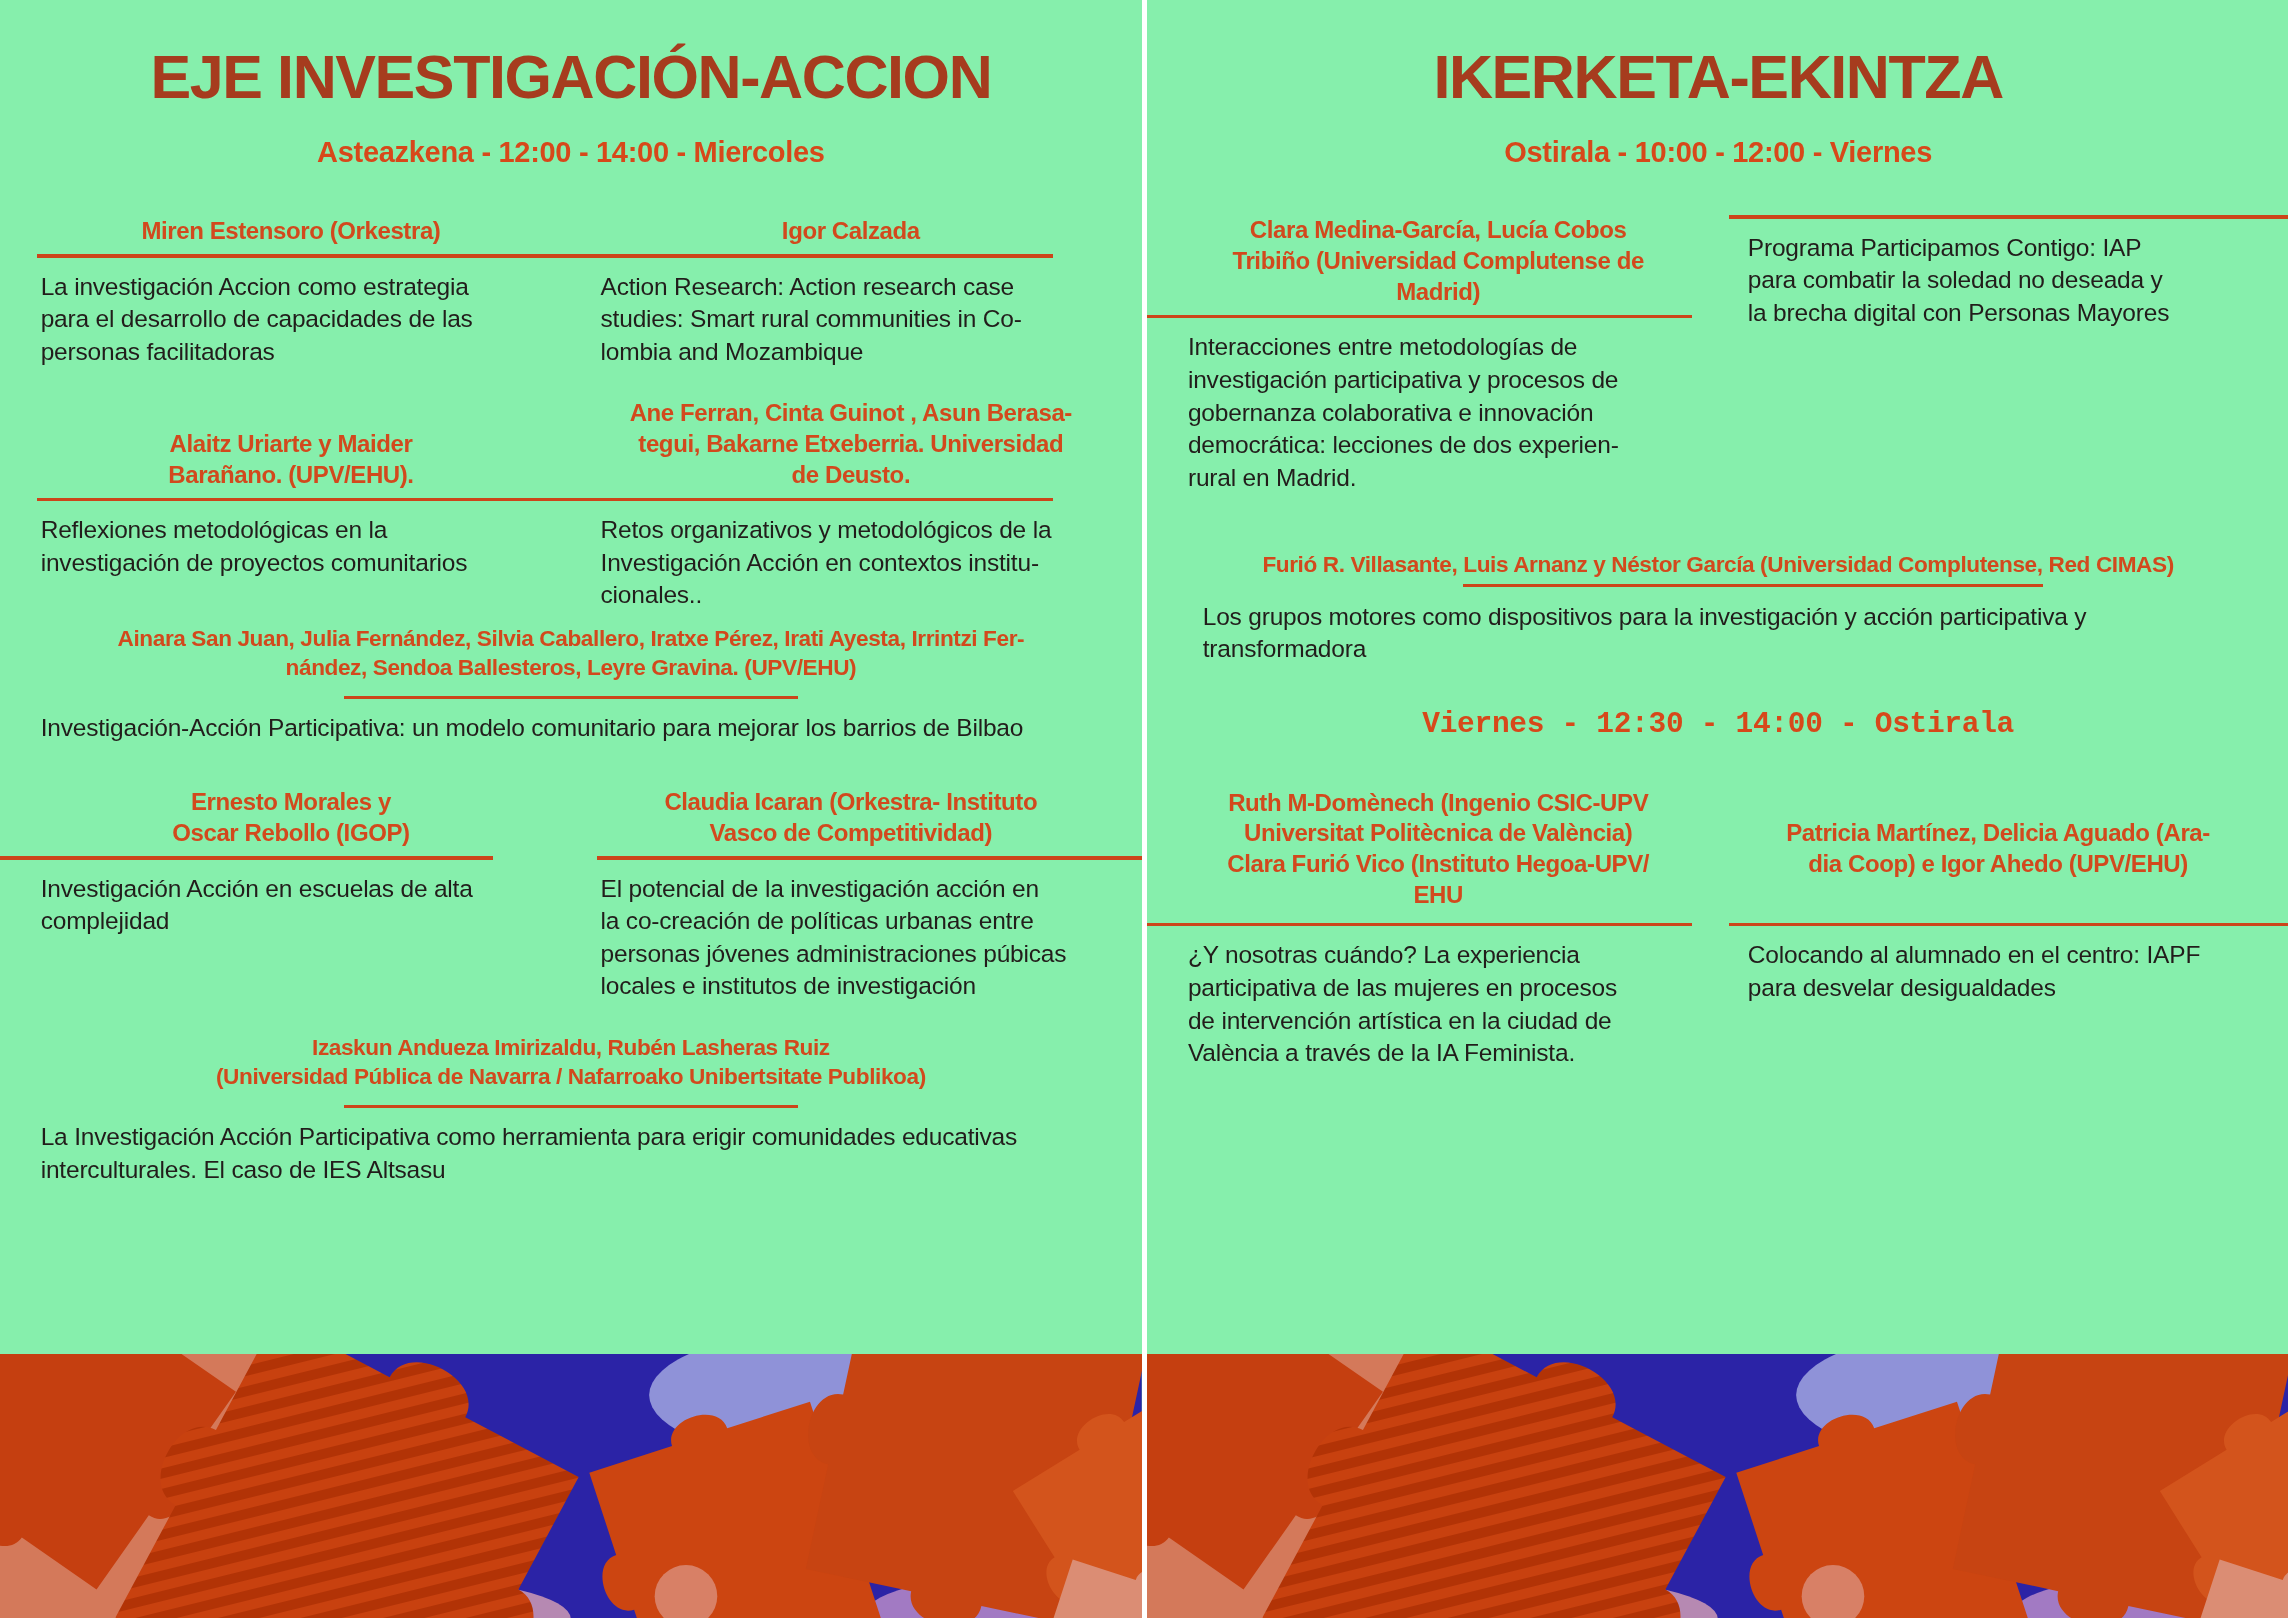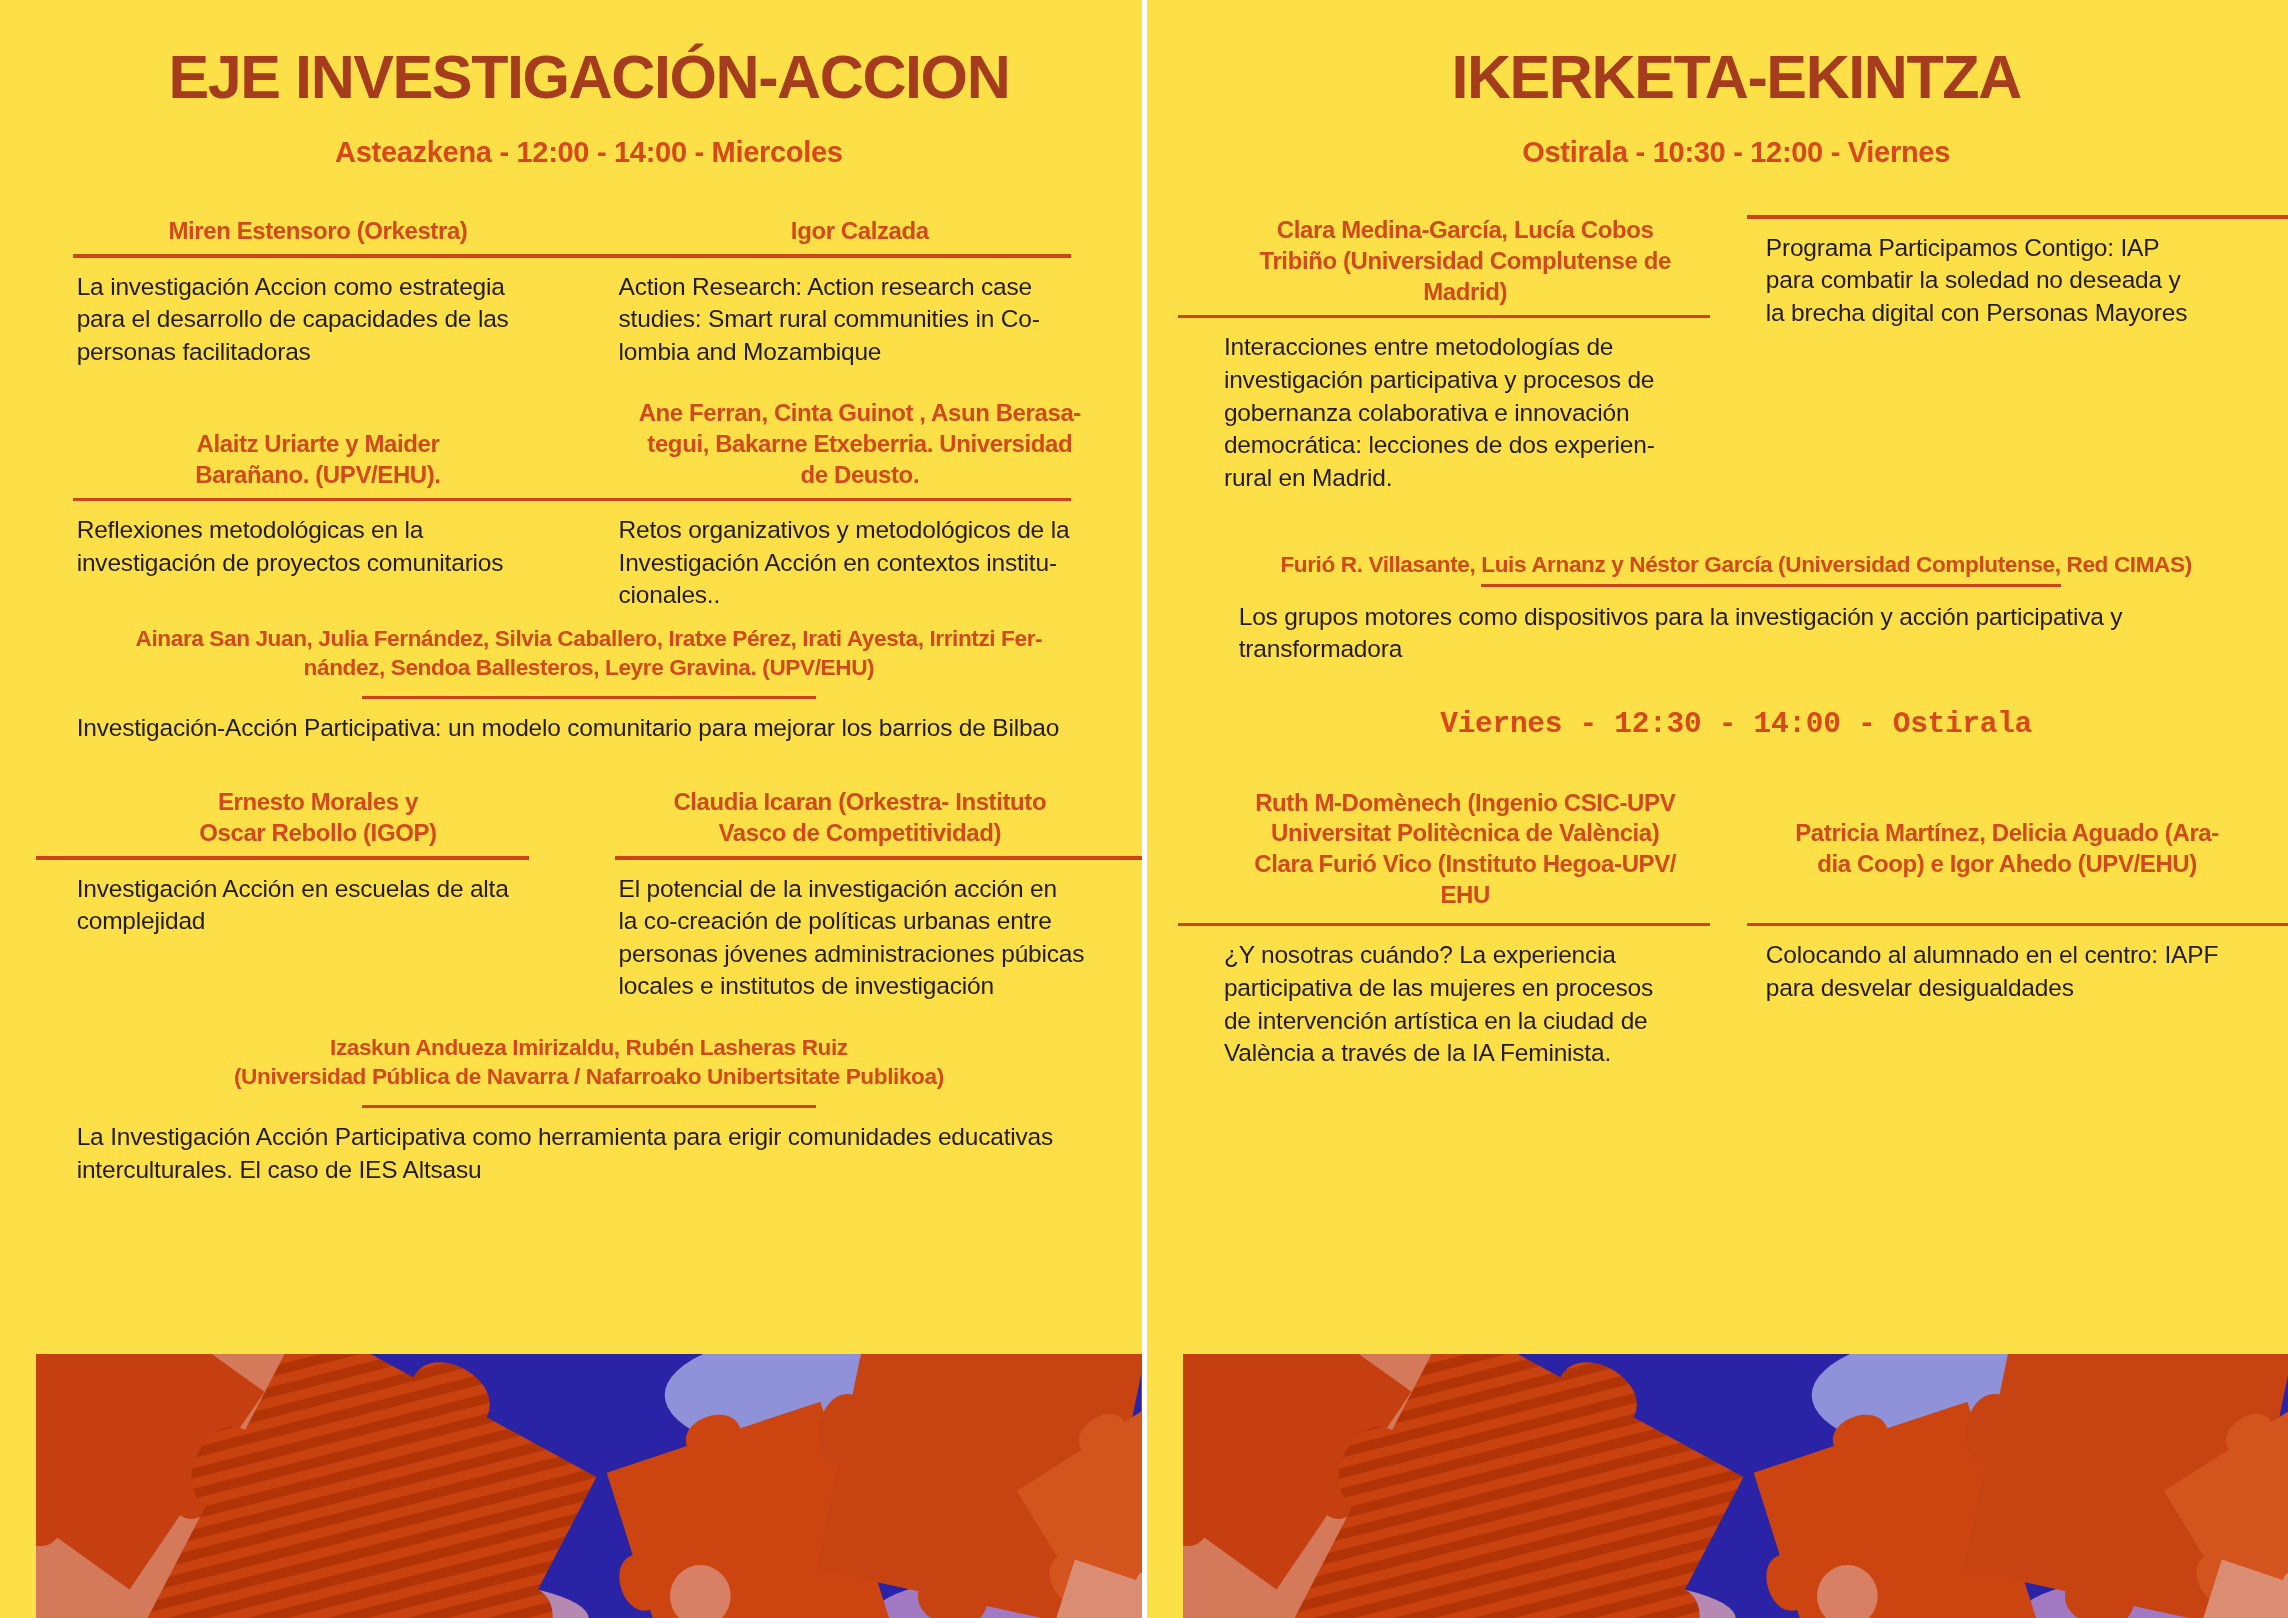--- a/index.html
+++ b/index.html
@@ -2,22 +2,22 @@
 <html style="font-size:14.8px"><head>
 <meta charset="utf-8">
 <style>
   html,body{margin:0;padding:0}
   body{
     width:2289px;height:1619px;overflow:hidden;
     font-family:"Liberation Sans",sans-serif;background:#ffffff;
   }
   .spread{display:flex;width:2289px;height:1619px}
   .page{
-    width:1142px;height:1619px;background:#fde047;
-    display:flex;flex-direction:column;overflow:hidden;position:relative;padding-left:36px;
+    width:1142px;height:1619px;background:#86efac;
+    display:flex;flex-direction:column;overflow:hidden;position:relative;
   }
   .divider{width:5.5px;height:100%;background:#ffffff;flex:0 0 auto}
   .content{padding:0 37px;display:flex;flex-direction:column;flex:1 1 auto}
 
   .page-title{
     margin-top:46px;text-align:center;color:#a63c1e;
     font-size:61px;font-weight:bold;letter-spacing:-1.4px;line-height:1.02;
   }
   .page-subtitle{
     margin-top:28px;text-align:center;color:#d7481a;
@@ -203,21 +203,21 @@
         <circle cx="745" cy="265" r="34" fill="#d88066"></circle>
       </svg>
     </div>
   </div>
 
   <div class="divider"></div>
 
   <div class="page page-right">
     <div class="content">
       <div class="page-title">IKERKETA-EKINTZA</div>
-      <div class="page-subtitle">Ostirala - 10:30 - 12:00 - Viernes</div>
+      <div class="page-subtitle">Ostirala - 10:00 - 12:00 - Viernes</div>
 
       <div class="row s1">
         <div class="block">
           <div class="hdr">
             <div class="speaker">Clara Medina-García, Lucía Cobos
 Tribiño (Universidad Complutense de
 Madrid)</div>
           </div>
           <div class="rule in-left"></div>
           <div class="body-text">Interacciones entre metodologías de

